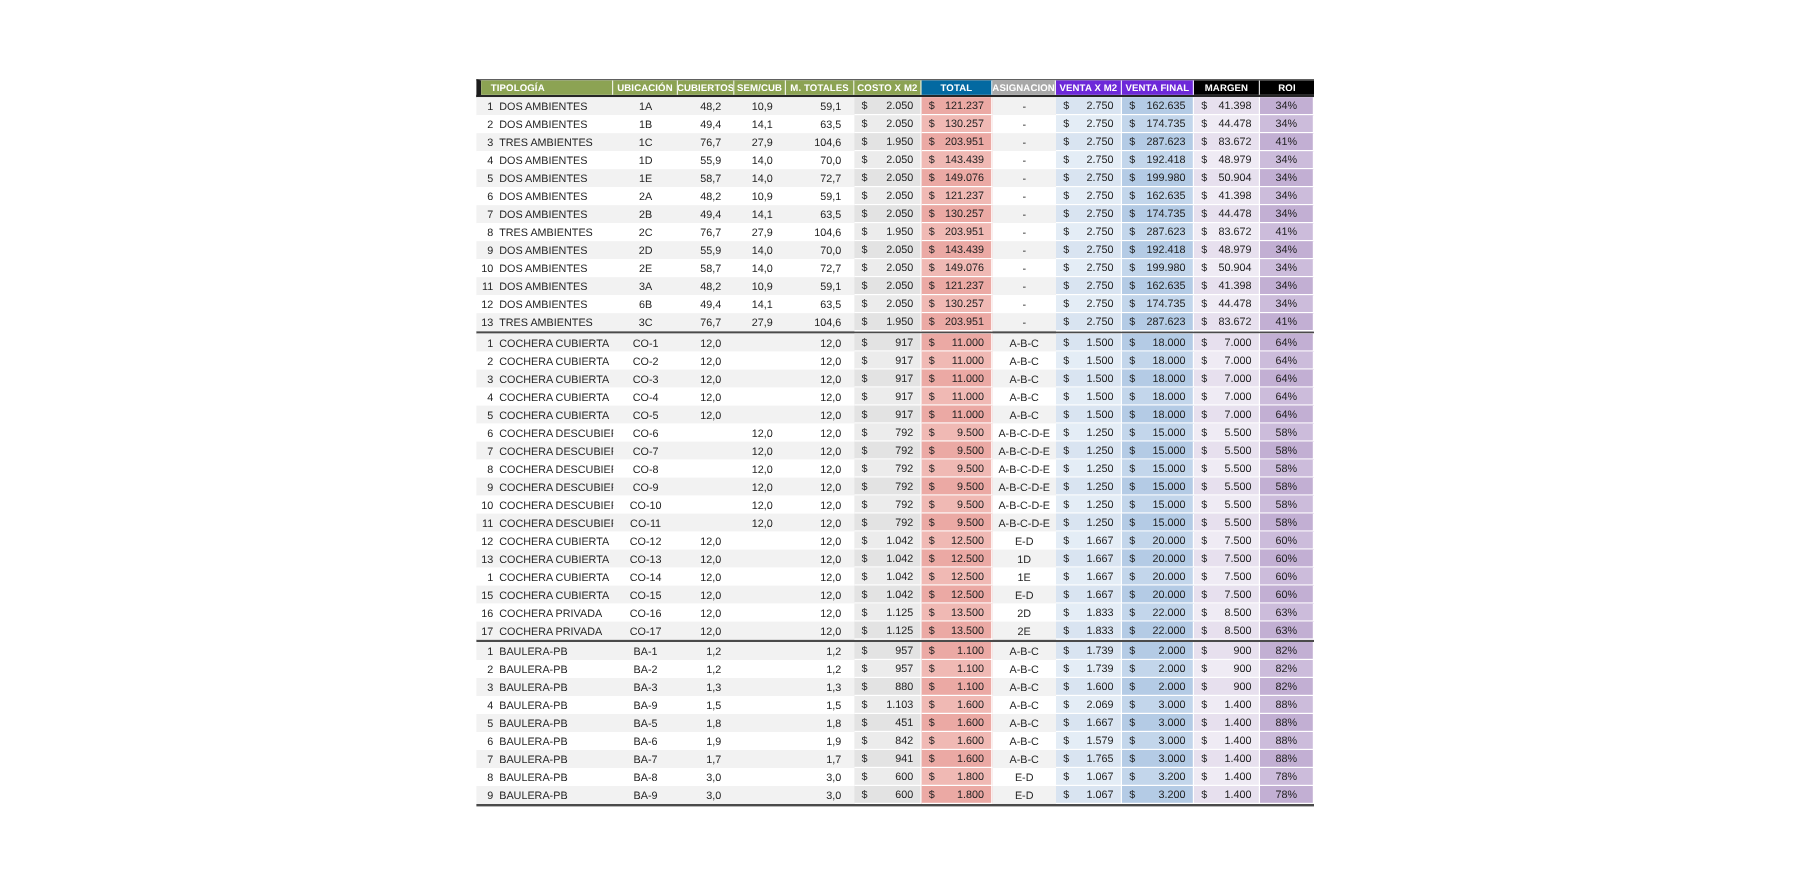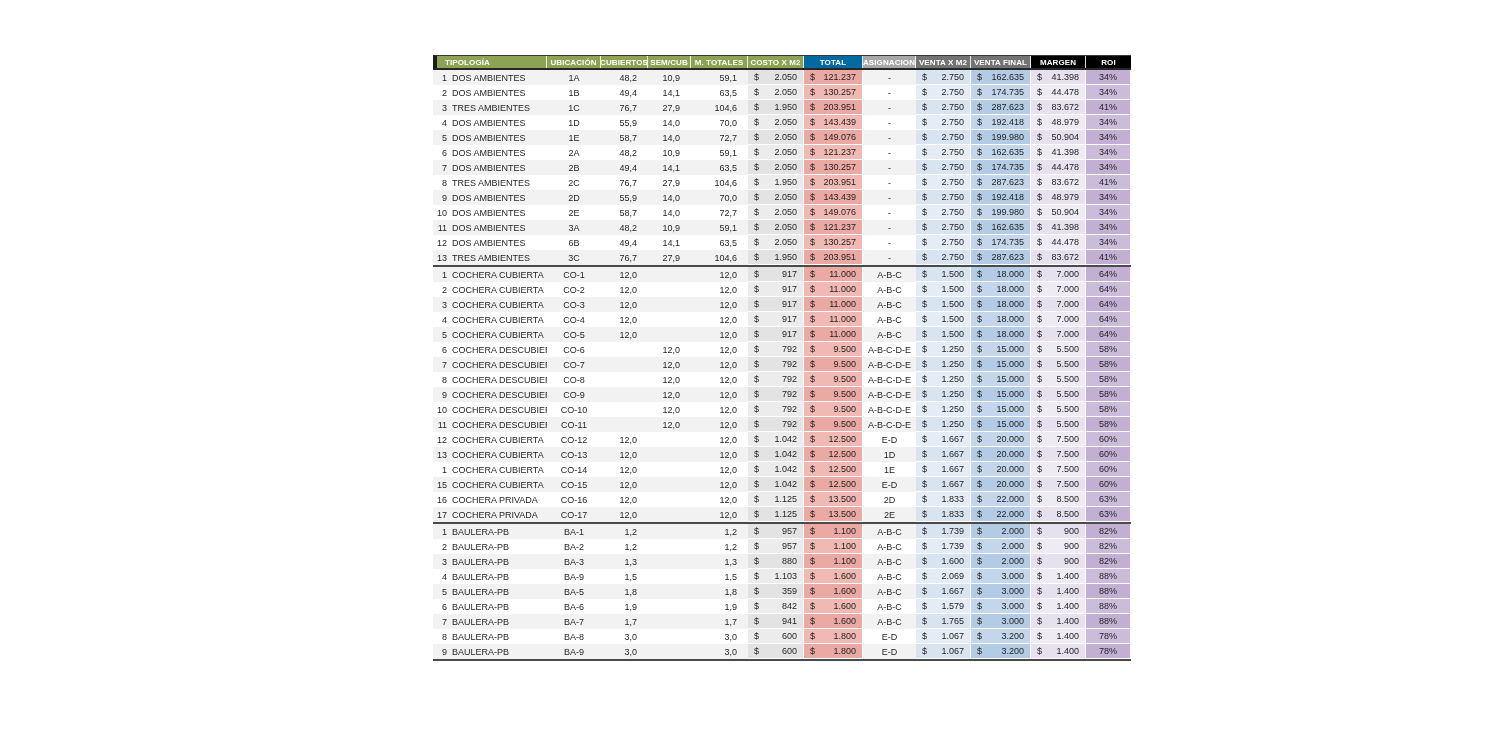--- a/index.html
+++ b/index.html
@@ -1,36 +1,36 @@
 <!DOCTYPE html>
 <html><head>
 <meta charset="utf-8">
 <style>
   html,body{margin:0;padding:0;background:#ffffff;}
   .canvas{position:relative;width:1500px;height:736px;background:#ffffff;overflow:hidden;
           font-family:"Liberation Sans", sans-serif;color:#1f1f1f;}
-  .sheet{position:absolute;left:397px;top:55px;width:698px;margin-left:36px;}
+  .sheet{position:absolute;left:397px;top:66px;width:698px;}
 
   
   .c-tipologia{width:114px}.c-ubicacion{width:54px}.c-cubiertos{width:47px}
   .c-semcub{width:43px}.c-mtotales{width:57px}.c-costo{width:56px}
   .c-total{width:59px}.c-asignacion{width:53px}.c-ventaxm2{width:55px}
   .c-ventafinal{width:60px}.c-margen{width:55px}.c-roi{width:45px}
 
   
   .header-row{display:flex;height:15px;box-sizing:border-box;
               border-left:4px solid #1c1c1c;border-top:1px solid #3a3a3a;
               border-bottom:2px solid #262626;}
   .hcell{height:100%;box-sizing:border-box;display:flex;align-items:center;justify-content:center;
          font-size:8px;font-weight:bold;color:#ffffff;letter-spacing:.1px;
          border-right:1px solid rgba(255,255,255,.85);overflow:hidden;white-space:nowrap;}
   .hcell.c-tipologia{justify-content:flex-start;padding-left:8px;width:110px;}
   .hcell:last-child{border-right:none;}
   .th-green{background:#8ca353}.th-red{background:#0369a1}.th-gray{background:#a8a8a8}
-  .th-blue{background:#737373}.th-purple{background:#000000}
+  .th-blue{background:#6d28d9}.th-purple{background:#000000}
 
   
   .section{border-bottom:2px solid #4a4a4a;}
   .row{display:flex;height:15px;}
   .row.odd{background:#f2f2f2;}
   .row.even{background:#ffffff;}
   .cell{height:15px;box-sizing:border-box;display:flex;align-items:center;
         font-size:9px;white-space:nowrap;overflow:hidden;}
   .center{justify-content:center;}
   .rnum{justify-content:flex-end;padding-right:11px;}
@@ -1166,21 +1166,21 @@
             <div class="cell c-tipologia tip">
               <span class="num">5</span>
               <span class="name">BAULERA-PB</span>
             </div>
             <div class="cell c-ubicacion center">BA-5</div>
             <div class="cell c-cubiertos rnum">1,8</div>
             <div class="cell c-semcub rnum"></div>
             <div class="cell c-mtotales rnum">1,8</div>
             <div class="cell c-costo money">
               <span class="cur">$</span>
-              <span class="val">359</span>
+              <span class="val">451</span>
             </div>
             <div class="cell c-total money">
               <span class="cur">$</span>
               <span class="val">1.600</span>
             </div>
             <div class="cell c-asignacion center">A-B-C</div>
             <div class="cell c-ventaxm2 money">
               <span class="cur">$</span>
               <span class="val">1.667</span>
             </div>

